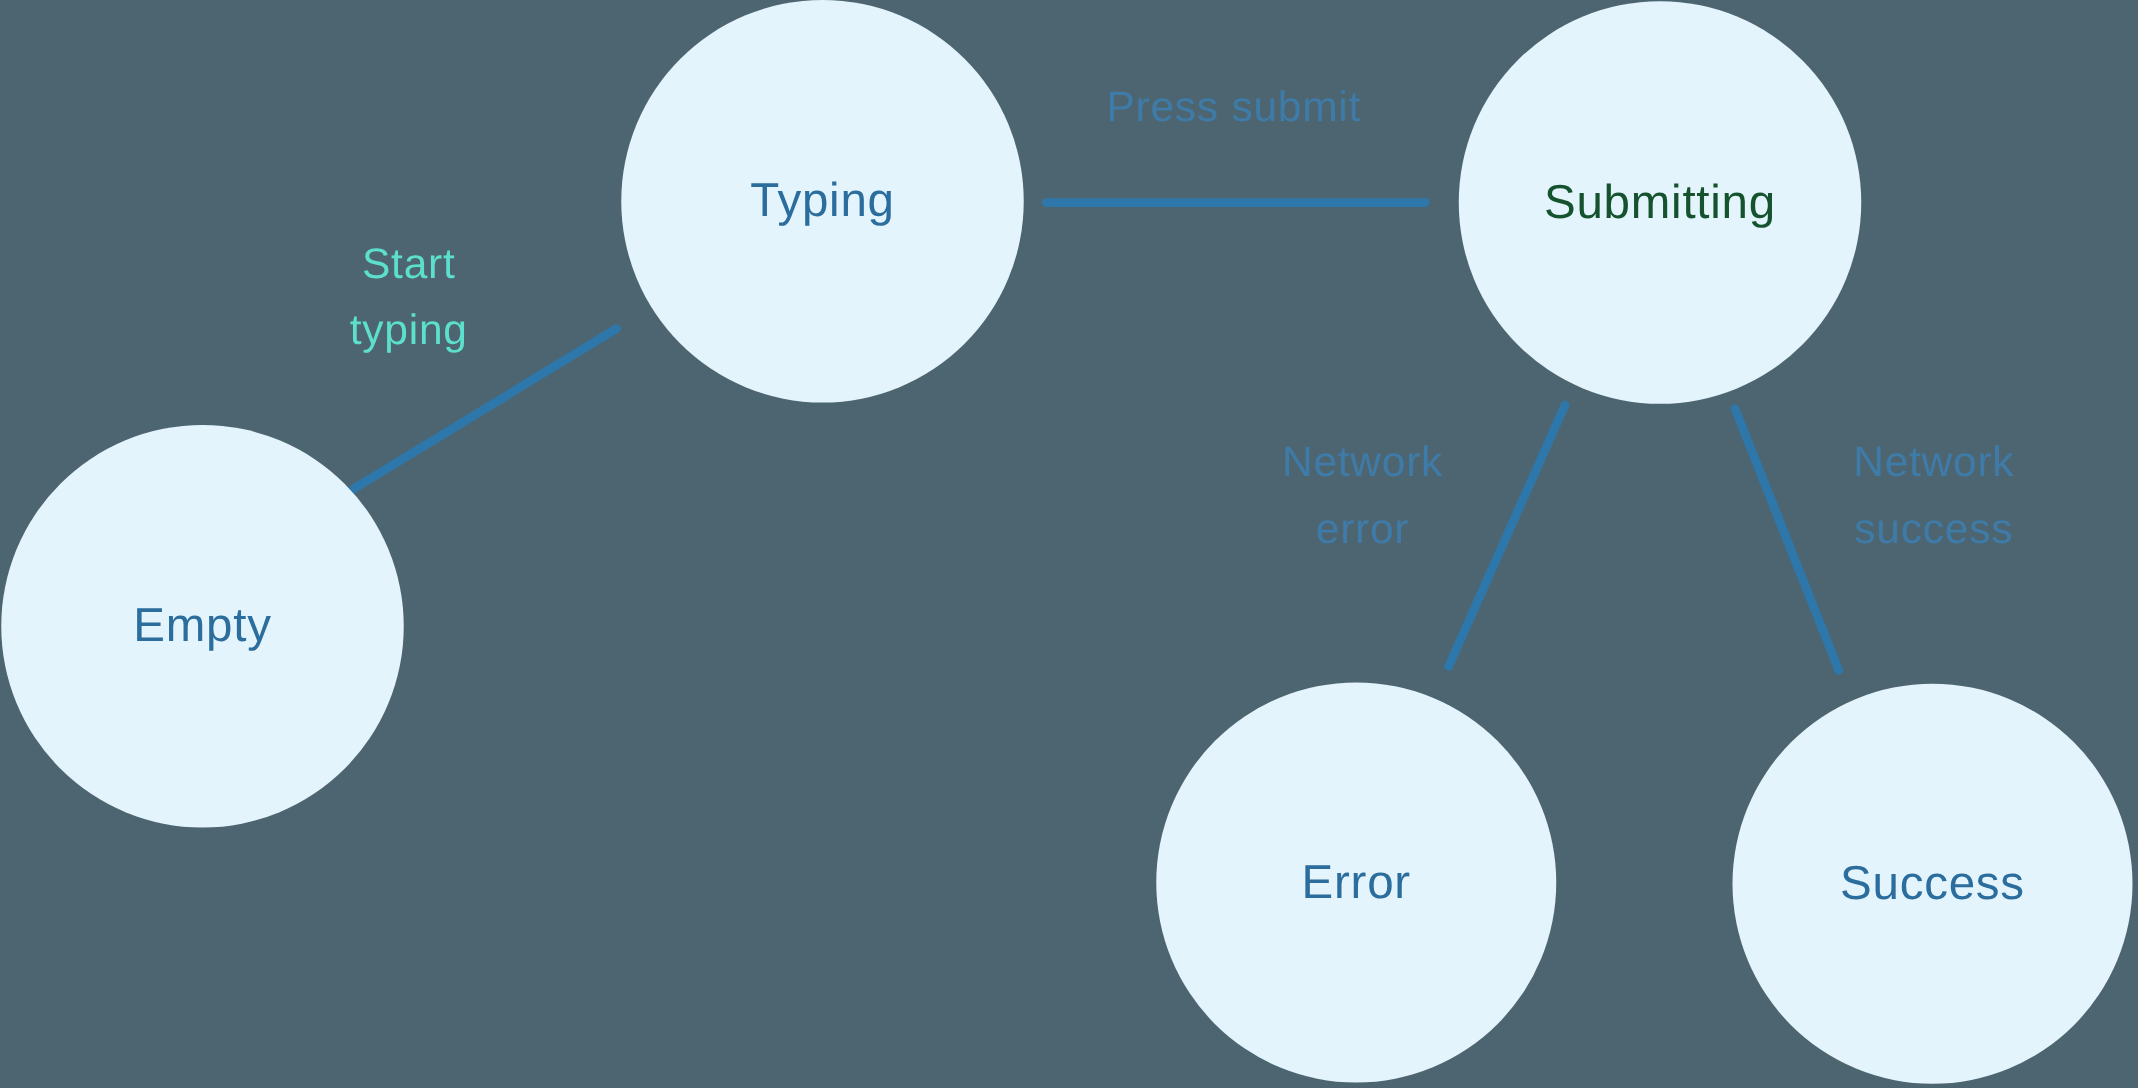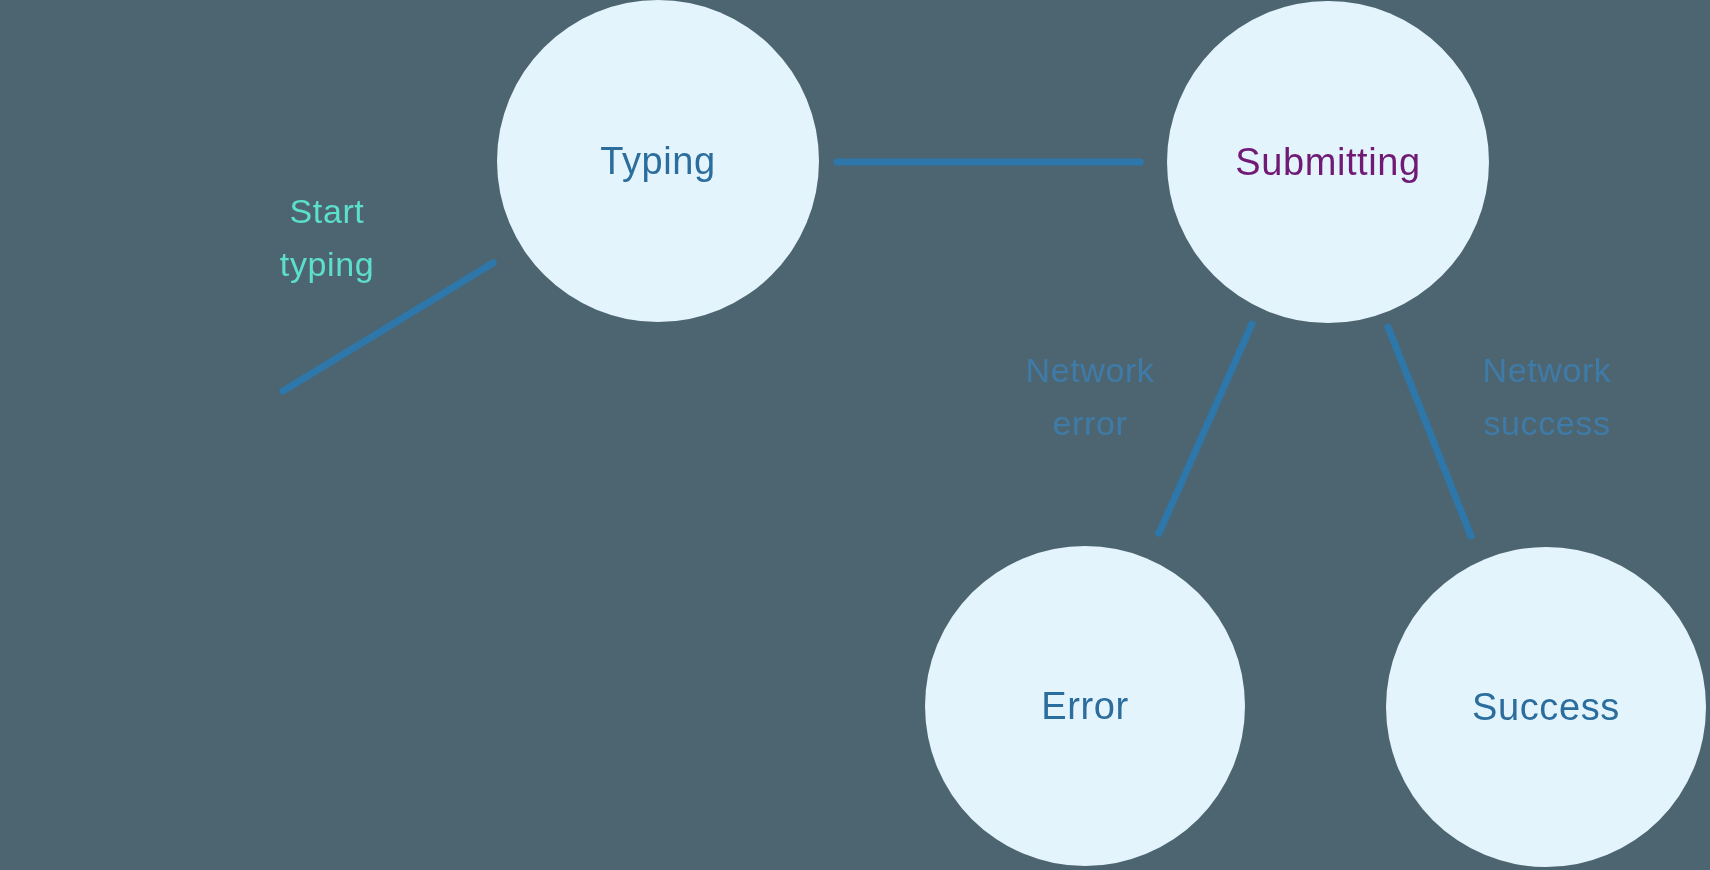--- a/index.html
+++ b/index.html
@@ -51,35 +51,41 @@
       <defs>
         <marker id="open-arrowhead" markerUnits="userSpaceOnUse" markerWidth="60" markerHeight="60" refX="0" refY="30" orient="auto">
           <path d="M -24 16 L 0 30 L -24 44" fill="none" stroke="#2E77AB" stroke-width="7" stroke-linecap="round" stroke-linejoin="round"></path>
         </marker>
       </defs>
       <line x1="283" y1="391" x2="493" y2="263" stroke="#2E77AB" stroke-width="7" stroke-linecap="round" marker-end="url(#open-arrowhead)"></line>
       <line x1="837" y1="162" x2="1140" y2="162" stroke="#2E77AB" stroke-width="7" stroke-linecap="round" marker-end="url(#open-arrowhead)"></line>
       <line x1="1252" y1="324" x2="1159" y2="533" stroke="#2E77AB" stroke-width="7" stroke-linecap="round" marker-end="url(#open-arrowhead)"></line>
       <line x1="1388" y1="327" x2="1471" y2="536" stroke="#2E77AB" stroke-width="7" stroke-linecap="round" marker-end="url(#open-arrowhead)"></line>
     </svg>
+    <div class="node" style="left: 1px; top: 340px; width: 322px; height: 322px; background: rgb(227, 244, 253);">
+      <span class="node-label" style="color: rgb(43, 109, 157);">Empty</span>
+    </div>
     <div class="node" style="left: 497px; top: 0px; width: 322px; height: 322px; background: rgb(227, 244, 253);">
       <span class="node-label" style="color: rgb(43, 109, 157);">Typing</span>
     </div>
     <div class="node" style="left: 1167px; top: 1px; width: 322px; height: 322px; background: rgb(227, 244, 253);">
-      <span class="node-label" style="color: #701a75;">Submitting</span>
+      <span class="node-label" style="color: #14532d;">Submitting</span>
     </div>
     <div class="node" style="left: 925px; top: 546px; width: 320px; height: 320px; background: rgb(227, 244, 253);">
       <span class="node-label" style="color: rgb(43, 109, 157);">Error</span>
     </div>
     <div class="node" style="left: 1386px; top: 547px; width: 320px; height: 320px; background: rgb(227, 244, 253);">
       <span class="node-label" style="color: rgb(43, 109, 157);">Success</span>
     </div>
     <div class="edge-label" style="left: 327px; top: 238px; color: #5eead4;">
       <div>Start</div>
       <div>typing</div>
+    </div>
+    <div class="edge-label" style="left: 987px; top: 86px; color: rgb(62, 125, 173);">
+      <div>Press submit</div>
     </div>
     <div class="edge-label" style="left: 1090px; top: 397px; color: rgb(62, 125, 173);">
       <div>Network</div>
       <div>error</div>
     </div>
     <div class="edge-label" style="left: 1547px; top: 397px; color: rgb(62, 125, 173);">
       <div>Network</div>
       <div>success</div>
     </div>
   </div>

